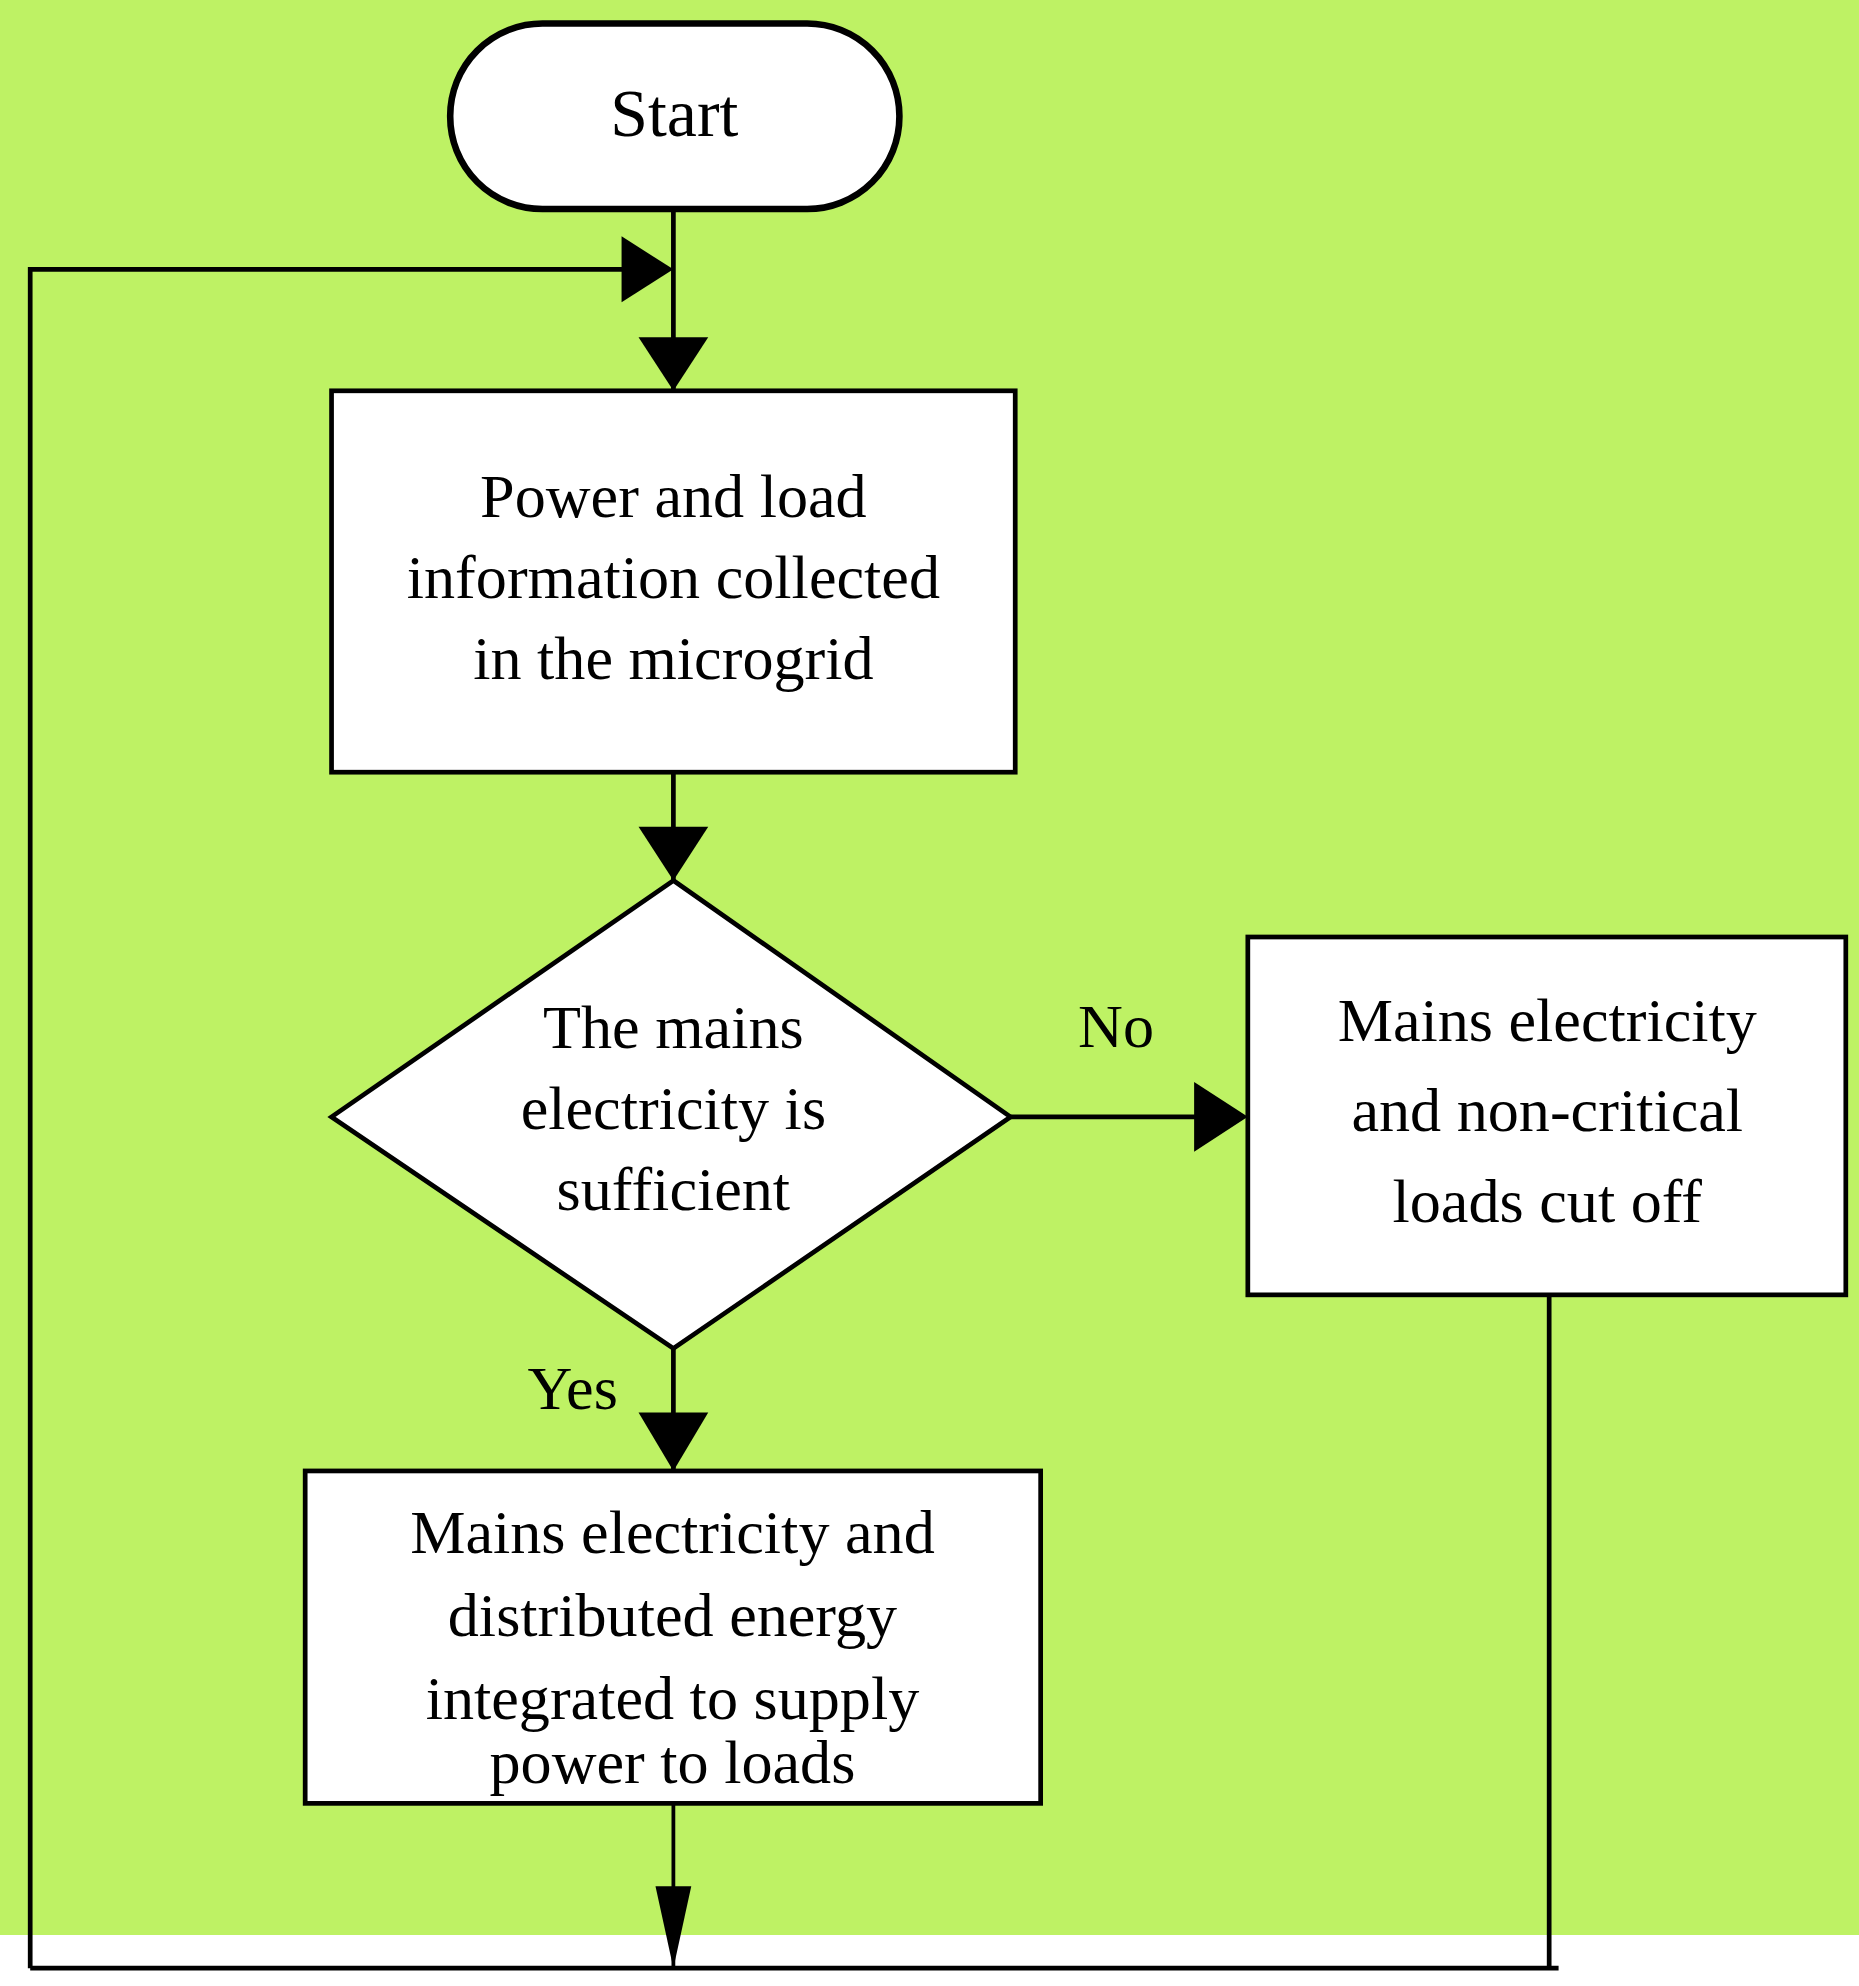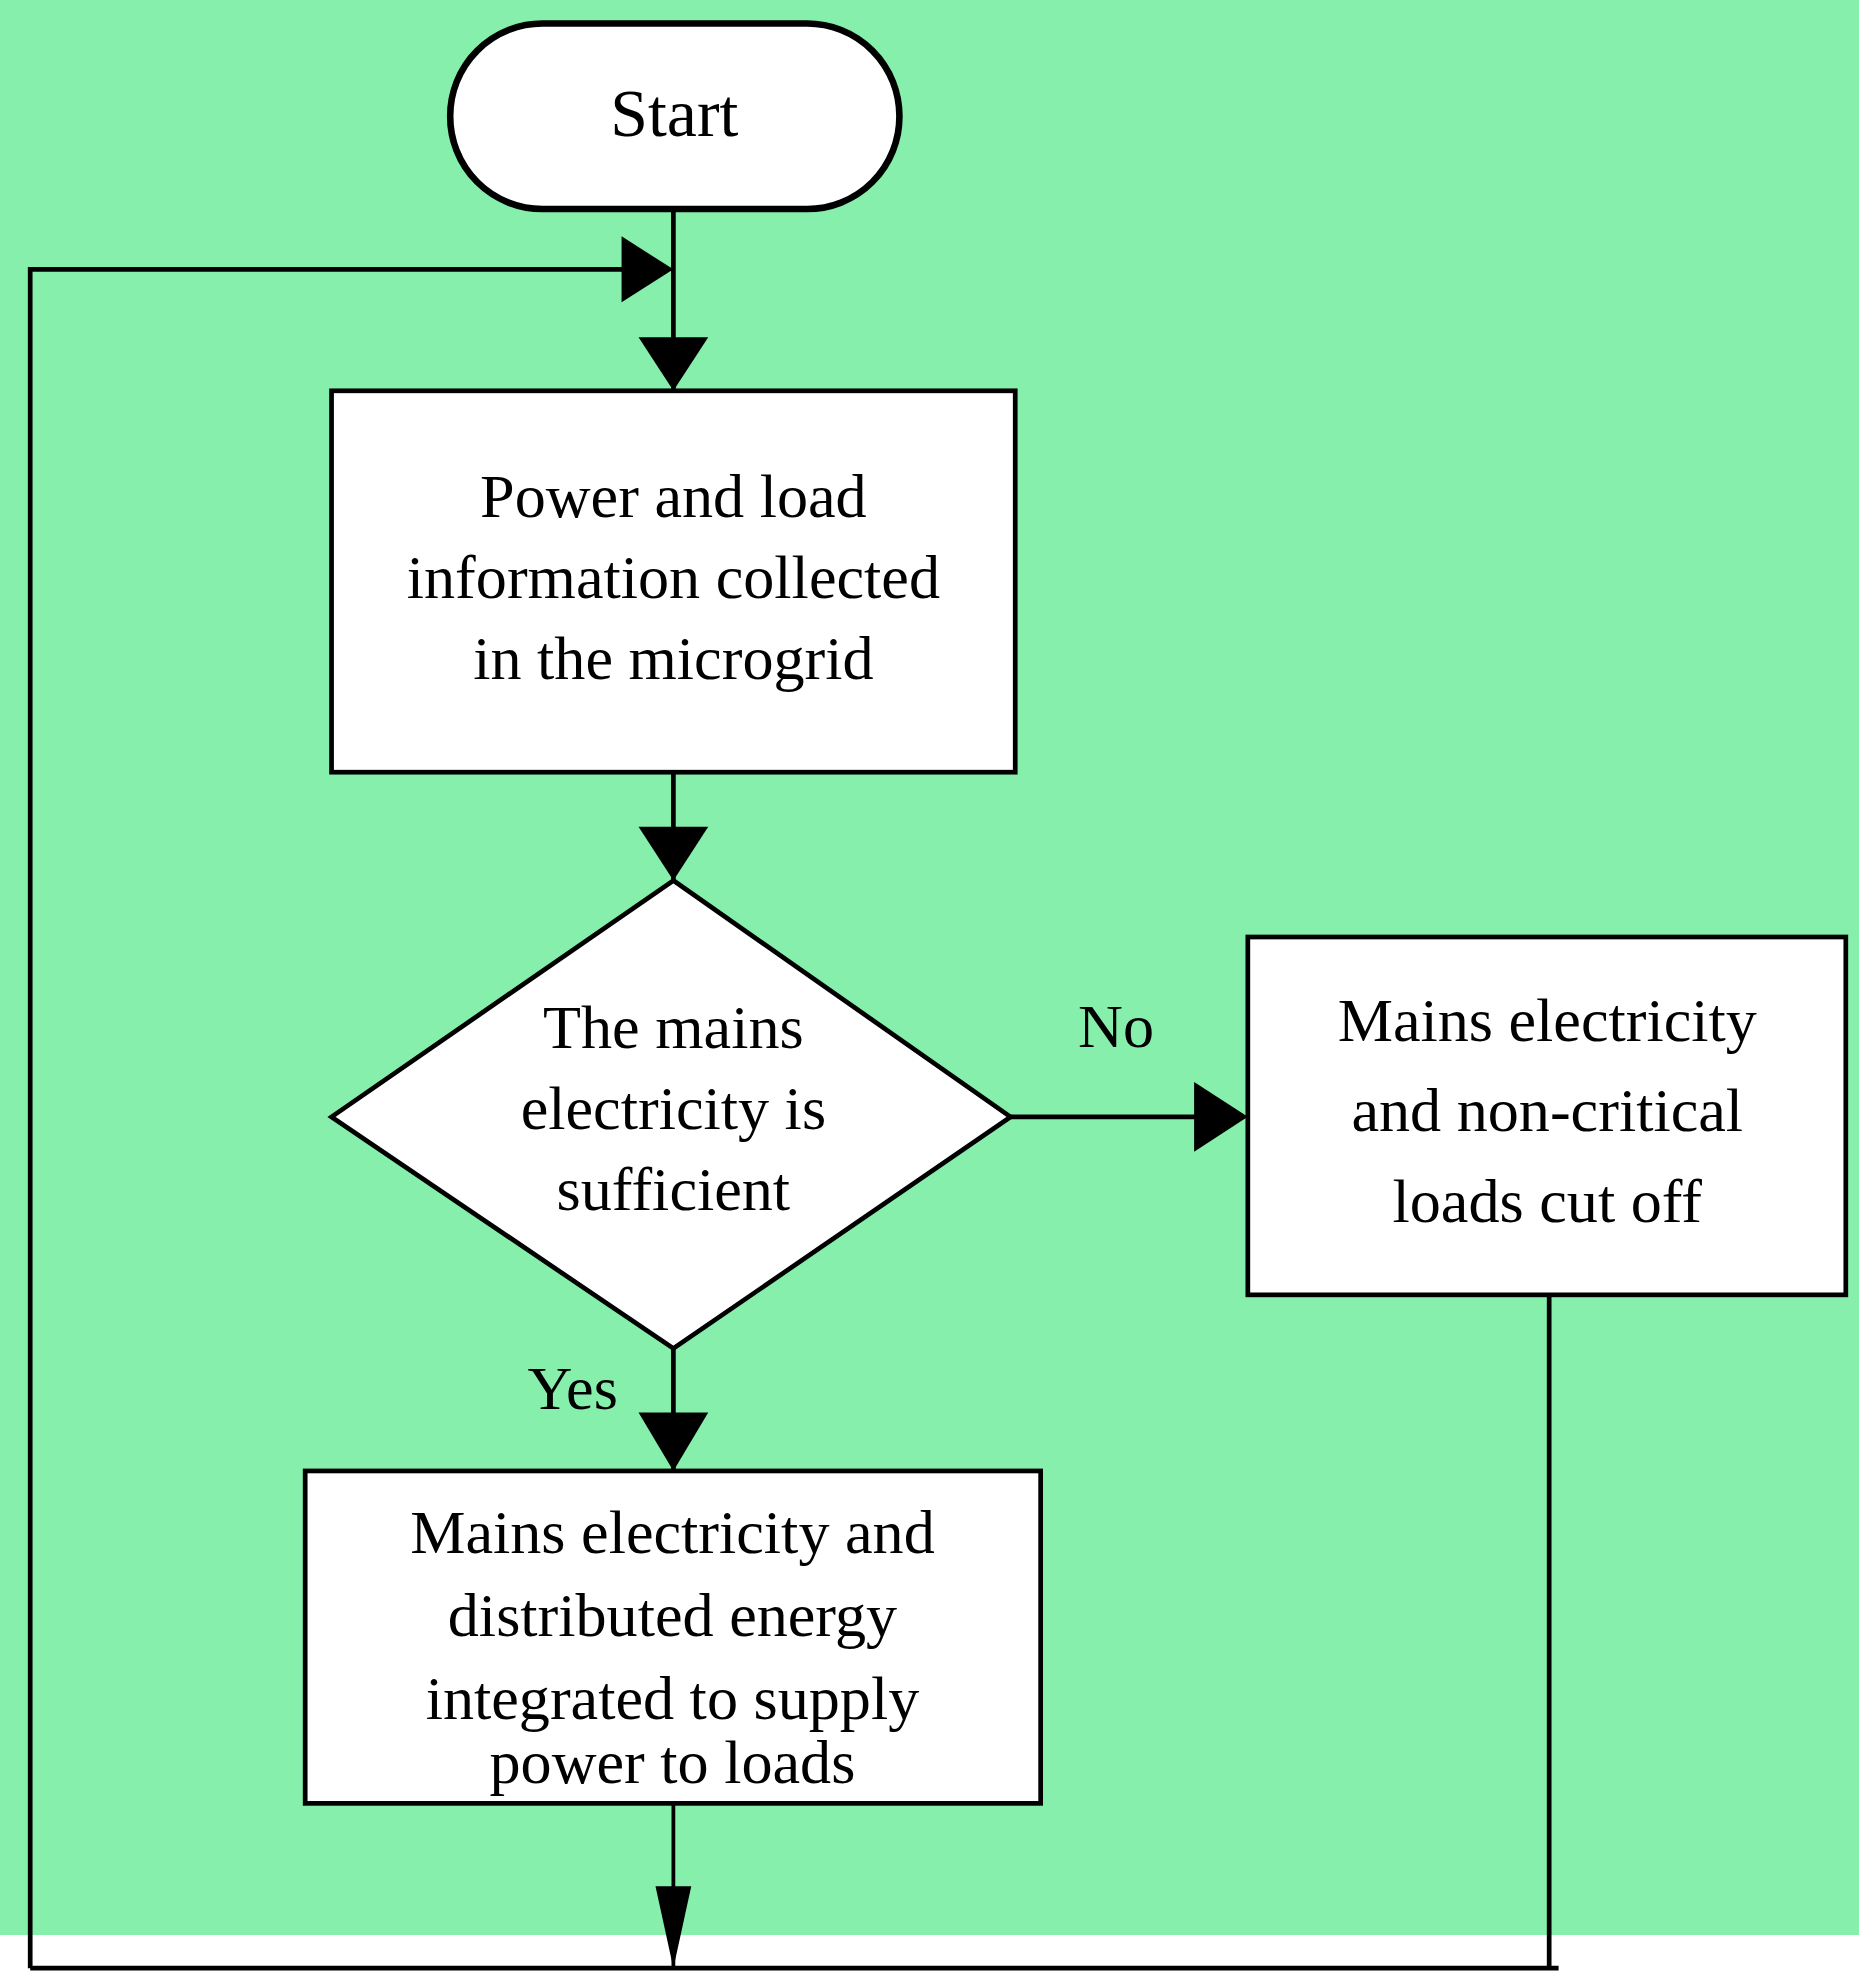--- a/index.html
+++ b/index.html
@@ -11,21 +11,21 @@
   body {
     width: 1860px;
     height: 1987px;
     font-family: "Liberation Serif", "DejaVu Serif", serif;
     overflow: hidden;
   }
   #flowchart-root {
     position: relative;
     width: 1860px;
     height: 1935px;
-    background: #86efac;
+    background: #bef264;
   }
   svg#flow-svg {
     position: absolute;
     top: 0;
     left: 0;
     width: 1860px;
     height: 1987px;
     display: block;
   }
   .shape-outline {

